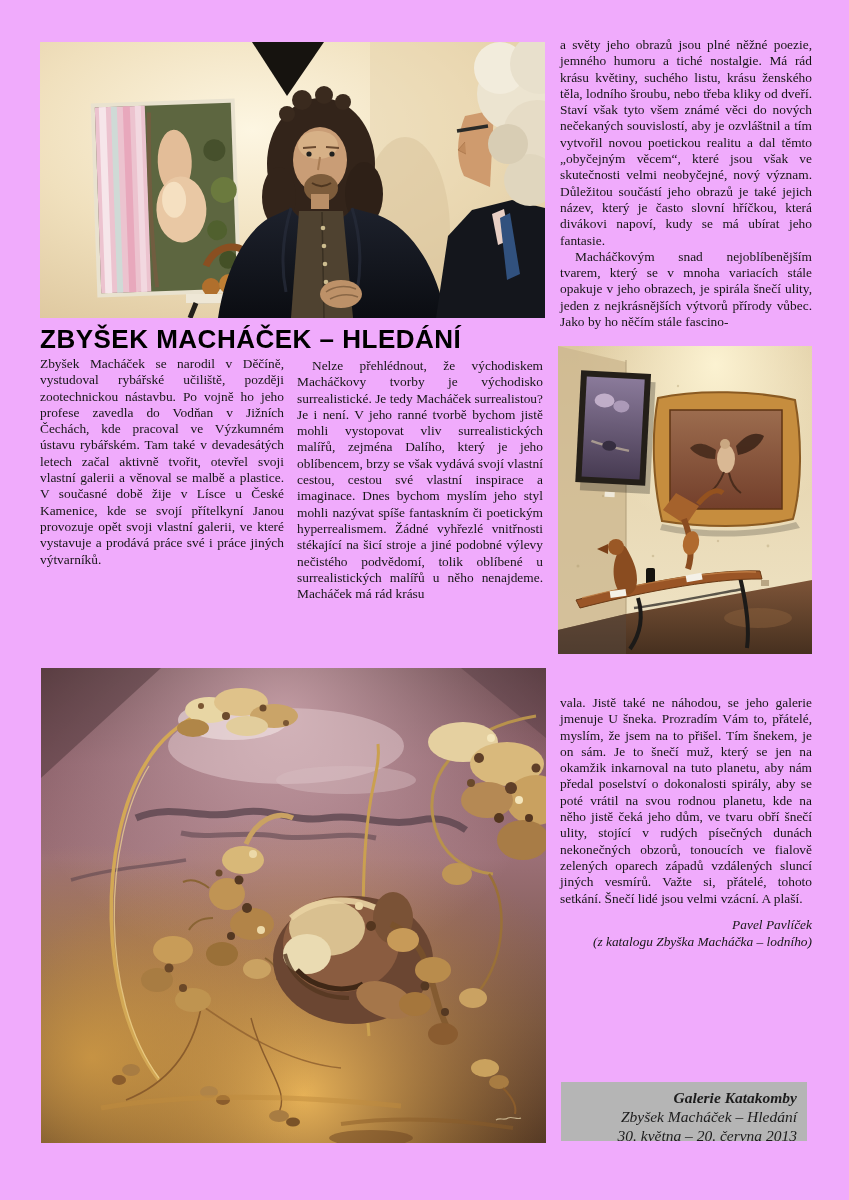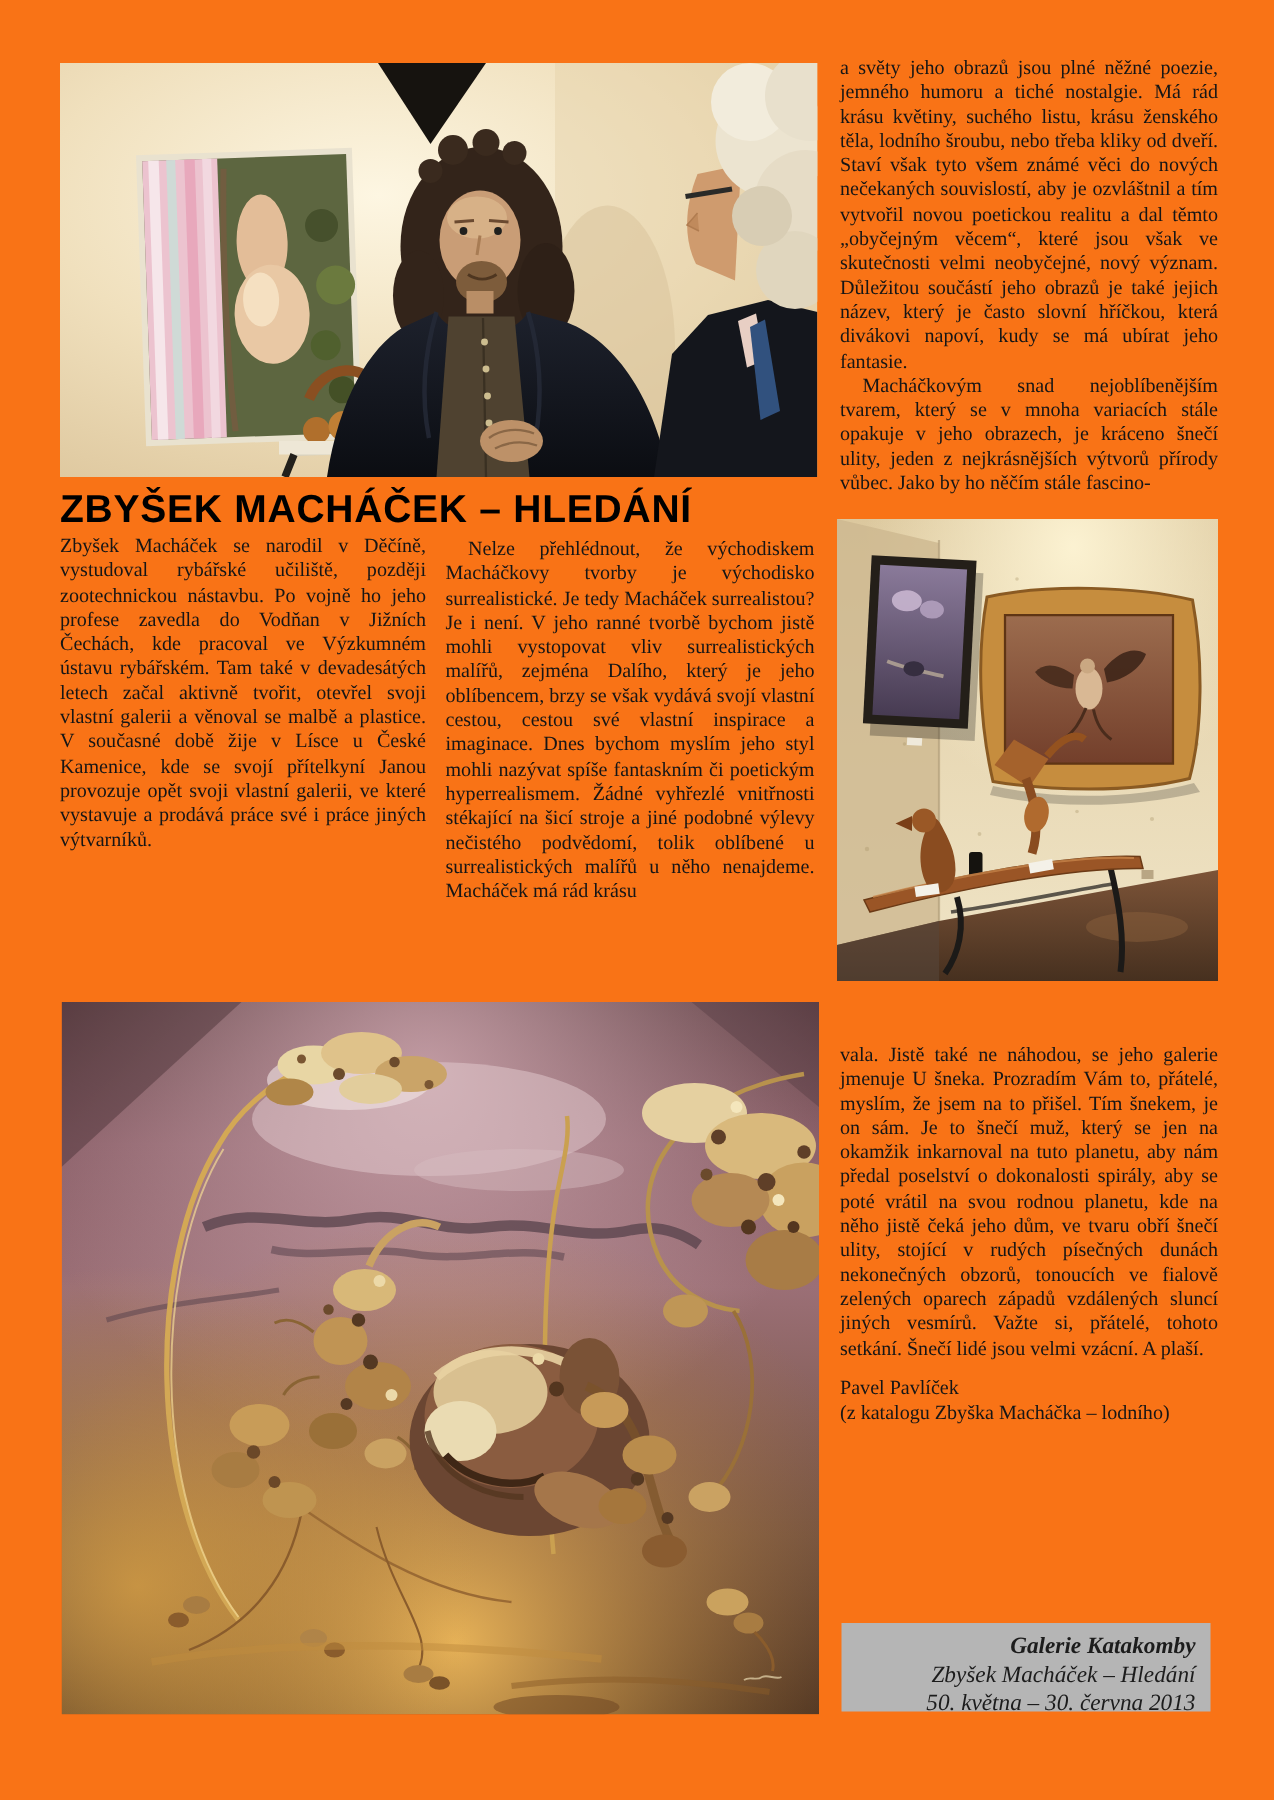--- a/index.html
+++ b/index.html
@@ -1,26 +1,26 @@
 <!DOCTYPE html>
 <html lang="cs"><head>
 <meta charset="utf-8">
 <style>
   html,body{margin:0;padding:0;background:#ffffff;}
-  .page{position:relative;width:849px;height:1200px;background:#f97316;overflow:hidden;
+  .page{position:relative;width:849px;height:1200px;background:#f0abfc;overflow:hidden;
         font-family:"Liberation Serif",serif;color:#111;}
   .photo{position:absolute;overflow:hidden;}
   .photo svg{display:block;width:100%;height:100%;}
   .headline{position:absolute;left:40px;top:324px;margin:0;
         font-family:"Liberation Sans",sans-serif;font-weight:bold;
         font-size:26px;letter-spacing:.5px;color:#000;white-space:nowrap;}
   .col{position:absolute;text-align:justify;font-size:13.4px;line-height:16.3px;color:#161616;}
   .col p{margin:0;}
   .col p.ind{text-indent:15px;}
-  .sig{margin-top:9px;}
+  .sig{text-align:right;font-style:italic;margin-top:9px;}
   .sig div{line-height:17px;}
   .caps{position:absolute;left:560px;top:960px;width:258px;font-size:13.6px;line-height:16.8px;}
   .caps .cap{font-style:italic;margin:0 0 13px;text-align:justify;}
   .infobox{position:absolute;left:561px;top:1082px;width:246px;height:59px;
         background:#b5b5b5;box-sizing:border-box;padding:6px 10px 12px 0;
         text-align:right;font-style:italic;font-size:15.5px;line-height:19px;color:#1c1c1c;}
   .infobox .bold{font-weight:bold;}
 </style>
 </head>
 <body>
@@ -116,21 +116,21 @@
         <circle cx="460" cy="26" r="26" fill="#f2ecdc"></circle>
         <circle cx="500" cy="22" r="30" fill="#e8e0cc"></circle>
         <circle cx="490" cy="138" r="26" fill="#e0d6be"></circle>
         <circle cx="468" cy="102" r="20" fill="#d8cdb4"></circle>
       </g>
     </svg>
   </div>
 
   <div class="col" style="left:560px;top:37px;width:252px;">
     <p>a světy jeho obrazů jsou plné něžné poezie, jemného humoru a tiché nostalgie. Má rád krásu květiny, suchého listu, krásu ženského těla, lodního šroubu, nebo třeba kliky od dveří. Staví však tyto všem známé věci do nových nečekaných souvislostí, aby je ozvláštnil a tím vytvořil novou poetickou realitu a dal těmto „obyčejným věcem“, které jsou však ve skutečnosti velmi neobyčejné, nový význam. Důležitou součástí jeho obrazů je také jejich název, který je často slovní hříčkou, která divákovi napoví, kudy se má ubírat jeho fantasie.</p>
-    <p class="ind">Macháčkovým snad nejoblíbenějším tvarem, který se v mnoha variacích stále opakuje v jeho obrazech, je kráceno šnečí ulity, jeden z nejkrásnějších výtvorů přírody vůbec. Jako by ho něčím stále fascino-</p>
+    <p class="ind">Macháčkovým snad nejoblíbenějším tvarem, který se v mnoha variacích stále opakuje v jeho obrazech, je spirála šnečí ulity, jeden z nejkrásnějších výtvorů přírody vůbec. Jako by ho něčím stále fascino-</p>
   </div>
 
   <h1 class="headline">ZBYŠEK MACHÁČEK – HLEDÁNÍ</h1>
 
   <div class="col" style="left:40px;top:356px;width:244px;">
     <p>Zbyšek Macháček se narodil v Děčíně, vystudoval rybářské učiliště, později zootechnickou nástavbu. Po vojně ho jeho profese zavedla do Vodňan v Jižních Čechách, kde pracoval ve Výzkumném ústavu rybářském. Tam také v devadesátých letech začal aktivně tvořit, otevřel svoji vlastní galerii a věnoval se malbě a plastice. V současné době žije v Lísce u České Kamenice, kde se svojí přítelkyní Janou provozuje opět svoji vlastní galerii, ve které vystavuje a prodává práce své i práce jiných výtvarníků.</p>
   </div>
   <div class="col" style="left:297px;top:358px;width:246px;">
     <p class="ind">Nelze přehlédnout, že východiskem Macháčkovy tvorby je východisko surrealistické. Je tedy Macháček surrealistou? Je i není. V jeho ranné tvorbě bychom jistě mohli vystopovat vliv surrealistických malířů, zejména Dalího, který je jeho oblíbencem, brzy se však vydává svojí vlastní cestou, cestou své vlastní inspirace a imaginace. Dnes bychom myslím jeho styl mohli nazývat spíše fantaskním či poetickým hyperrealismem. Žádné vyhřezlé vnitřnosti stékající na šicí stroje a jiné podobné výlevy nečistého podvědomí, tolik oblíbené u surrealistických malířů u něho nenajdeme. Macháček má rád krásu</p>
   </div>
@@ -380,16 +380,16 @@
     <div class="sig">
       <div>Pavel Pavlíček</div>
       <div>(z katalogu Zbyška Macháčka – lodního)</div>
     </div>
   </div>
 
 
   <div class="infobox">
     <div class="bold">Galerie Katakomby</div>
     <div>Zbyšek Macháček – Hledání</div>
-    <div>50. května – 30. června 2013</div>
+    <div>30. května – 20. června 2013</div>
   </div>
 
 </div>
 
 </body></html>

